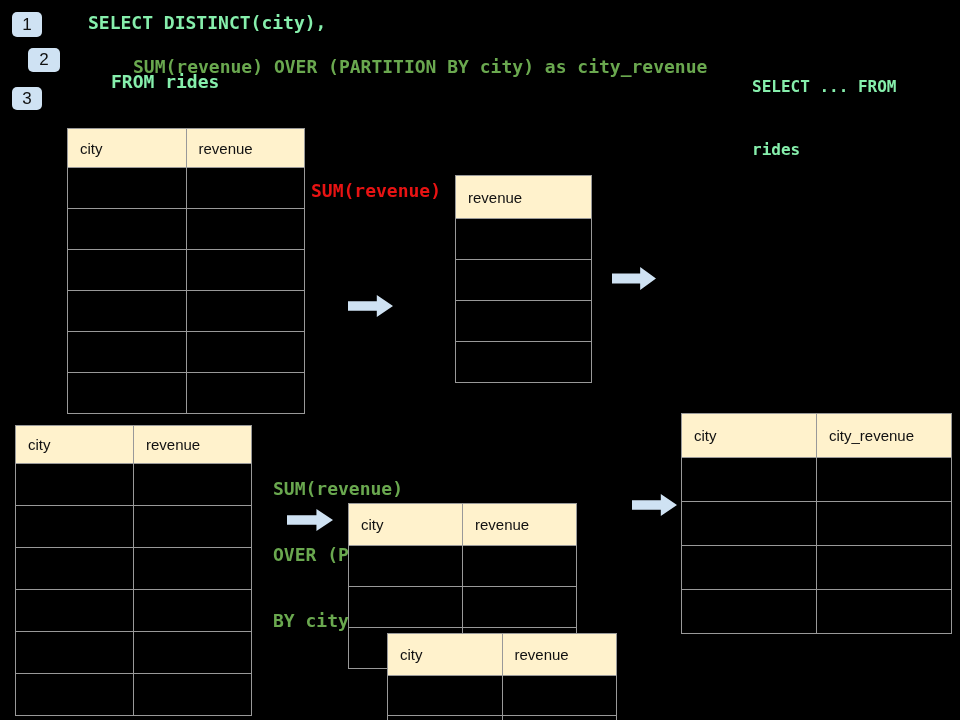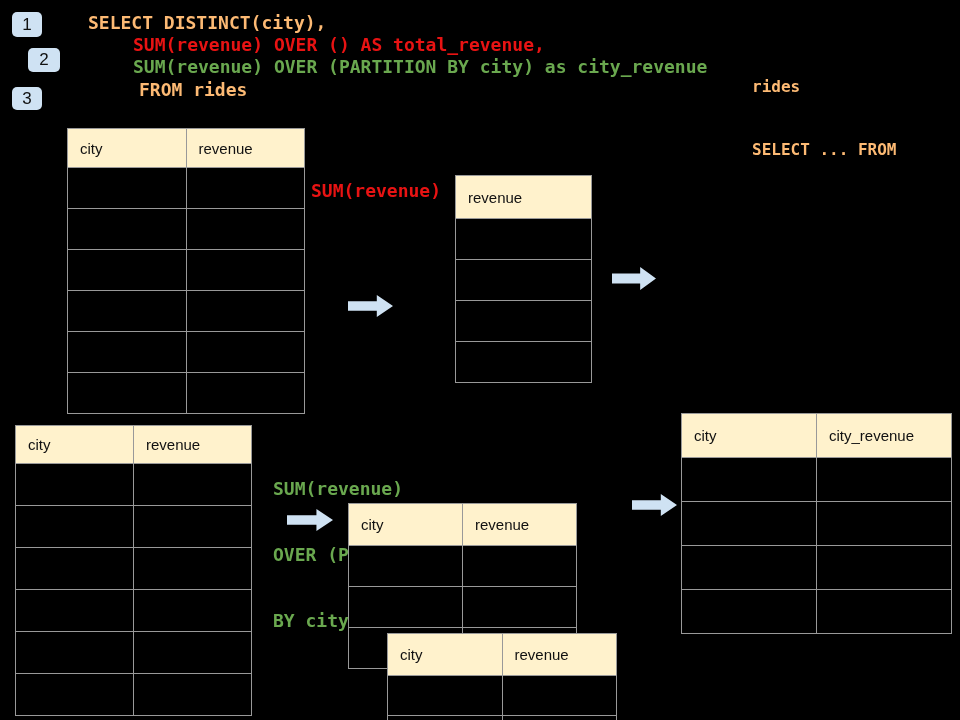--- a/index.html
+++ b/index.html
@@ -2,27 +2,27 @@
 <html><head>
 <meta charset="utf-8">
 <style>
   html,body{margin:0;padding:0;background:#000;}
   #stage{position:relative;width:960px;height:720px;background:#000;overflow:hidden;
          font-family:"Liberation Sans",sans-serif;}
 
   
   .code{position:absolute;font-family:"DejaVu Sans Mono",monospace;font-weight:bold;
         font-size:18px;line-height:22px;white-space:pre;}
-  .purple{color:#fdba74;}
+  .purple{color:#86efac;}
   .red{color:#e81313;}
   .green{color:#6aa84f;}
   .sql-l1{left:88px;top:12px;}
   .sql-l2{left:133px;top:34px;}
   .sql-l3{left:133px;top:56px;}
-  .sql-l4{left:111px;top:79px;margin-left:28px;}
+  .sql-l4{left:111px;top:71px;}
   .sql-l5{left:108px;top:101px;}
   .side-note{left:752px;top:34px;font-size:16px;line-height:21px;}
   .note-total{left:311px;top:136px;}
   .note-partition{left:273px;top:434px;}
 
   
   .badge{position:absolute;background:#cfe2f3;border-radius:5px;color:#111;
          display:flex;align-items:center;justify-content:center;font-size:17px;}
   .badge-1{left:12px;top:12px;width:30px;height:25px;}
   .badge-2{left:28px;top:48px;width:32px;height:24px;}
@@ -53,27 +53,26 @@
 </head>
 <body>
 
 <div id="stage">
 
   <div class="badge badge-1">1</div>
   <div class="badge badge-2">2</div>
   <div class="badge badge-3">3</div>
 
   <div class="code purple sql-l1">SELECT DISTINCT(city),</div>
-  <div class="code red sql-l2">SUM(revenue) OVER () AS total_revenue,</div>
   <div class="code green sql-l3">SUM(revenue) OVER (PARTITION BY city) as city_revenue</div>
   <div class="code purple sql-l4">FROM rides</div>
 
   <div class="code purple side-note">
+    <div>SELECT ... FROM</div>
     <div>rides</div>
-    <div>SELECT ... FROM</div>
   </div>
 
   <div class="code red note-total">
     <div>SUM(revenue)</div>
   </div>
 
   <div class="code green note-partition">
     <div>SUM(revenue)</div>
     <div>OVER (PARTITION</div>
     <div>BY city)</div>

